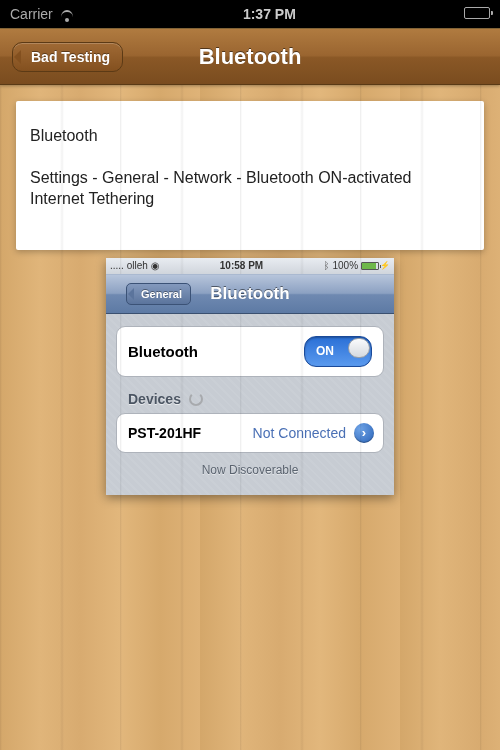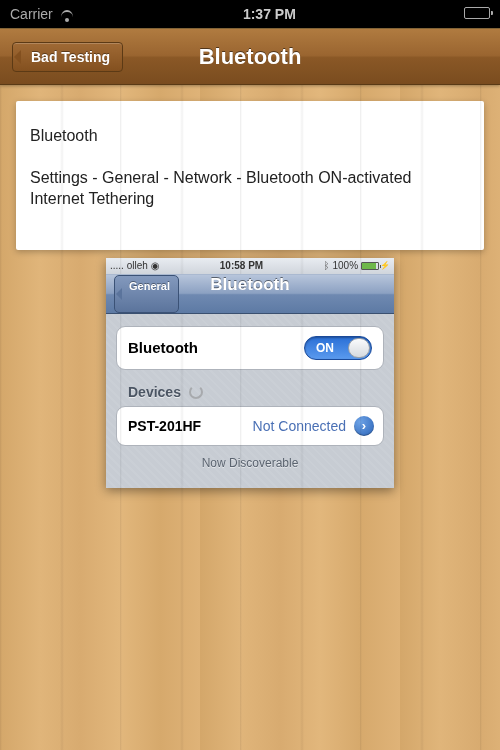--- a/index.html
+++ b/index.html
@@ -94,21 +94,21 @@
       display: flex;
       align-items: center;
       padding: 0 12px;
       border-bottom: 1px solid #5a3a15;
       position: relative;
       box-shadow: 0 1px 3px rgba(0,0,0,0.3);
     }
     .back-btn {
       background: linear-gradient(#a06a35, #83501f);
       border: 1px solid #5c3a15;
-      border-radius: 4px;
+      border-radius: 10px;
       color: #fff;
       font-size: 14px;
       font-weight: 600;
       padding: 6px 12px 6px 18px;
       position: relative;
       text-shadow: 0 -1px 0 rgba(0,0,0,0.4);
       box-shadow: inset 0 1px 0 rgba(255,255,255,0.2);
       cursor: pointer;
     }
     .back-btn::before {
@@ -181,21 +181,22 @@
       background: #555;
     }
     .charge-icon { font-size: 8px; color: #555; margin-left: -2px; }
 
     .inner-nav {
       height: 40px;
       background: linear-gradient(#b7c5db, #8ca1c2 48%, #6f89b1 52%, #5d7aa4);
       border-top: 1px solid #aab9d0;
       border-bottom: 1px solid #3a5070;
       display: flex;
-      padding: 0 8px;
+      align-items: center;
+      padding: 0 20px;
       position: relative;
     }
     .inner-back-btn {
       background: linear-gradient(#8399bd, #5b749c);
       border: 1px solid #3b5276;
       border-radius: 5px;
       color: #fff;
       font-size: 11px;
       font-weight: 600;
       padding: 4px 8px 4px 14px;
@@ -236,21 +237,21 @@
     .cell {
       display: flex;
       align-items: center;
       justify-content: space-between;
       padding: 9px 11px;
       font-size: 15px;
       min-height: 38px;
     }
     .cell-label { font-weight: 700; color: #000; }
     .toggle {
-      width: 68px; height: 24px;
+      width: 68px; height: 31px;
       border-radius: 12px;
       background: linear-gradient(#2a6fd6, #5a9aee);
       border: 1px solid #1a4a9a;
       position: relative;
       color: #fff;
       font-size: 12px;
       font-weight: 700;
       display: flex;
       align-items: center;
       padding-left: 11px;

